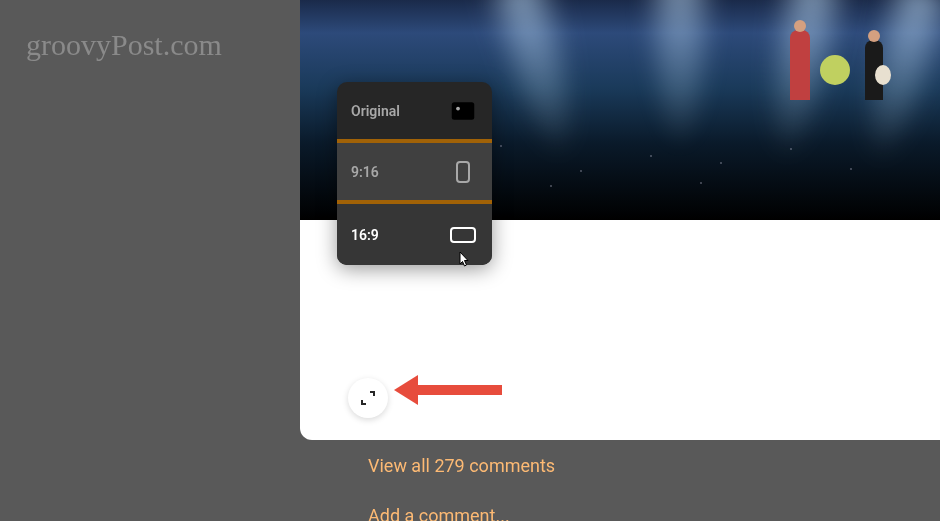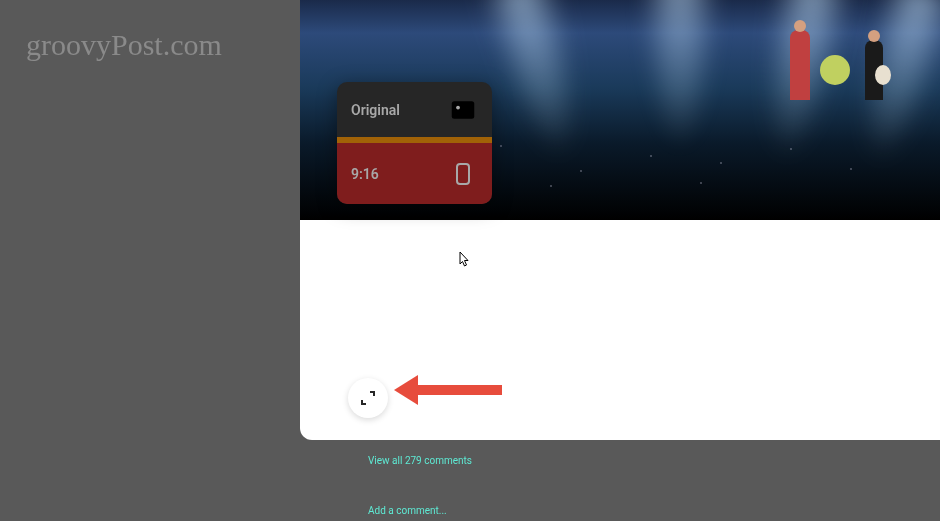--- a/index.html
+++ b/index.html
@@ -140,32 +140,32 @@
       z-index: 20;
     }
     .ratio-item {
       height: 61px;
       display: flex;
       align-items: center;
       padding: 0 14px;
       color: #a8a8a8;
       font-size: 14px;
       font-weight: 600;
-      border-bottom: 6px solid #a16207;
+      border-bottom: 4px solid #a16207;
       position: relative;
     }
     .ratio-item:last-child {
       border-bottom: none;
     }
     .ratio-item.selected {
       background: #363636;
       color: #fff;
     }
     .ratio-item.hover {
-      background: #7f1d1d;
+      background: #404040;
       justify-content: space-between;
     }
     .ratio-label {
       flex: 1;
     }
     .ratio-icon-wrap {
       display: flex;
       align-items: center;
       justify-content: center;
       width: 30px;
@@ -238,22 +238,22 @@
       width: 0;
       height: 0;
       border-top: 15px solid transparent;
       border-bottom: 15px solid transparent;
       border-right: 24px solid #e74c3c;
     }
 
     .comments-text {
       position: absolute;
       left: 368px;
-      color: #5eead4;
-      font-size: 10px;
+      color: #fdba74;
+      font-size: 18px;
     }
     .view-comments { top: 455px; }
     .add-comment { top: 505px; }
   </style>
 </head>
 <body>
 
 <div class="watermark">groovyPost.com</div>
 
 <div class="main-panel">
@@ -292,20 +292,26 @@
           <path d="M3 16l4-4 3 3 5-5 6 6"></path>
         </svg>
     </span>
   </div>
   <div class="ratio-item hover">
     <span class="ratio-label">9:16</span>
     <span class="ratio-icon-wrap">
       <div class="ratio-icon-portrait"></div>
     </span>
   </div>
+  <div class="ratio-item selected">
+    <span class="ratio-label">16:9</span>
+    <span class="ratio-icon-wrap">
+      <div class="ratio-icon-landscape"></div>
+    </span>
+  </div>
 </div>
 
 <div class="cursor-pointer">
   <svg width="14" height="18" viewBox="0 0 14 18">
       <path d="M4 0 L4 12 L6.5 9.5 L8.5 14 L10.5 13 L8.5 8.5 L12 8.5 Z" fill="#fff" stroke="#000" stroke-width="1"></path>
     </svg>
 </div>
 
 <div class="crop-button">
   <svg viewBox="0 0 16 16">

